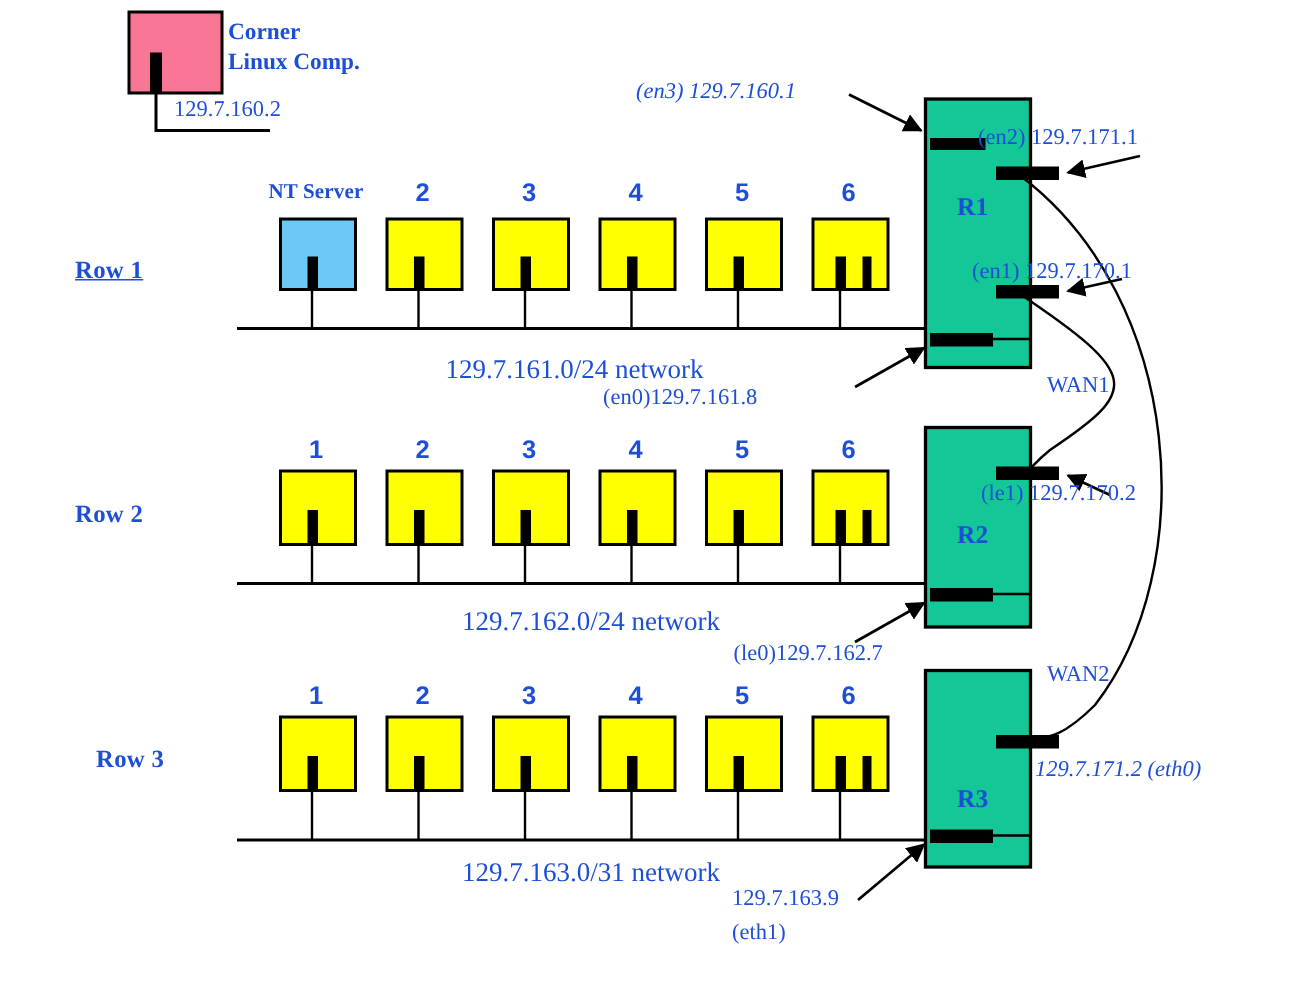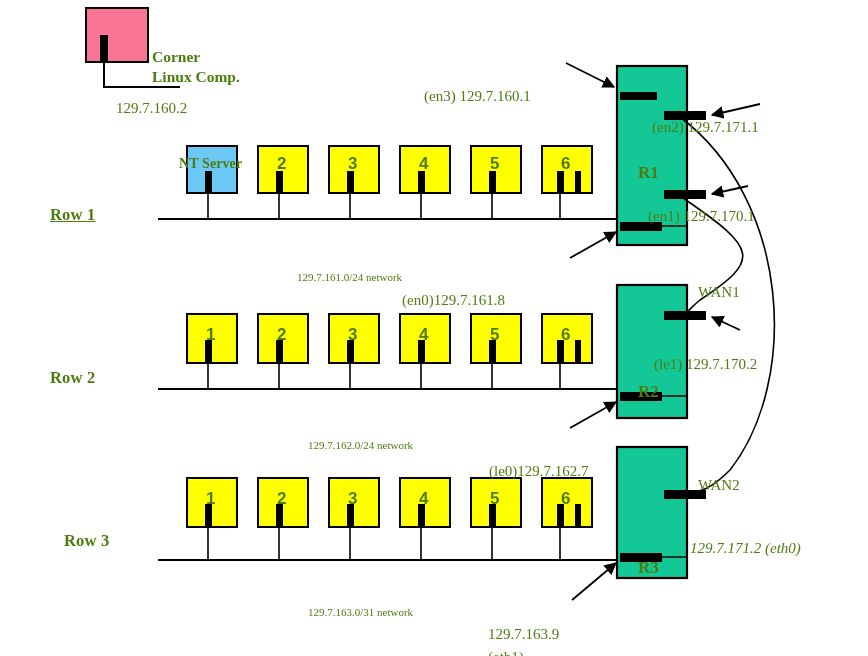--- a/index.html
+++ b/index.html
@@ -18,24 +18,23 @@
   #svg-layer {
     position: absolute;
     left: 0;
     top: 0;
     width: 868px;
     height: 656px;
   }
   .lbl {
     position: absolute;
     white-space: nowrap;
-    color: #4d7c0f;
+    color: #1d4ed8;
     font-family: "Liberation Serif", "DejaVu Serif", serif;
     line-height: 1;
-    margin-top: 35px;
   }
   .lbl-row {
     font-size: 16.5px;
     font-weight: bold;
     letter-spacing: 0.2px;
   }
   .lbl-pcnum {
     font-size: 17px;
     font-weight: bold;
     font-family: "Liberation Sans", "DejaVu Sans", sans-serif;
@@ -47,21 +46,21 @@
   }
   .lbl-corner {
     font-size: 15.5px;
     font-weight: bold;
     line-height: 1.28;
   }
   .lbl-ip {
     font-size: 15px;
   }
   .lbl-net {
-    font-size: 11px;
+    font-size: 18px;
   }
   .lbl-router {
     font-size: 17px;
     font-weight: bold;
   }
   .lbl-wan {
     font-size: 15px;
   }
 </style>
 </head>
@@ -235,21 +234,21 @@
   <div class="lbl lbl-pcnum" style="left:561px; top:455px;">6</div>
 
   <div class="lbl lbl-net" style="left:297px; top:237px;">129.7.161.0/24 network</div>
   <div class="lbl lbl-net" style="left:308px; top:405px;">129.7.162.0/24 network</div>
   <div class="lbl lbl-net" style="left:308px; top:572px;">129.7.163.0/31 network</div>
 
   <div class="lbl lbl-router" style="left:638px; top:129px;">R1</div>
   <div class="lbl lbl-router" style="left:638px; top:348px;">R2</div>
   <div class="lbl lbl-router" style="left:638px; top:524px;">R3</div>
 
-  <div class="lbl lbl-ip" style="left:424px; top:54px;">(en3) 129.7.160.1</div>
+  <div class="lbl lbl-ip" style="left:424px; top:54px;font-style:italic;">(en3) 129.7.160.1</div>
   <div class="lbl lbl-ip" style="left:652px; top:85px;text-align:right;">(en2) 129.7.171.1</div>
   <div class="lbl lbl-ip" style="left:648px; top:174px;">(en1) 129.7.170.1</div>
   <div class="lbl lbl-ip" style="left:402px; top:258px;">(en0)129.7.161.8</div>
   <div class="lbl lbl-ip" style="left:654px; top:322px;">(le1) 129.7.170.2</div>
   <div class="lbl lbl-ip" style="left:489px; top:429px;">(le0)129.7.162.7</div>
   <div class="lbl lbl-ip" style="left:690px; top:506px;font-style:italic;">129.7.171.2 (eth0)</div>
   <div class="lbl lbl-ip" style="left:488px; top:592px;">129.7.163.9</div>
   <div class="lbl lbl-ip" style="left:488px; top:615px;">(eth1)</div>
 
   <div class="lbl lbl-wan" style="left:698px; top:250px;">WAN1</div>

